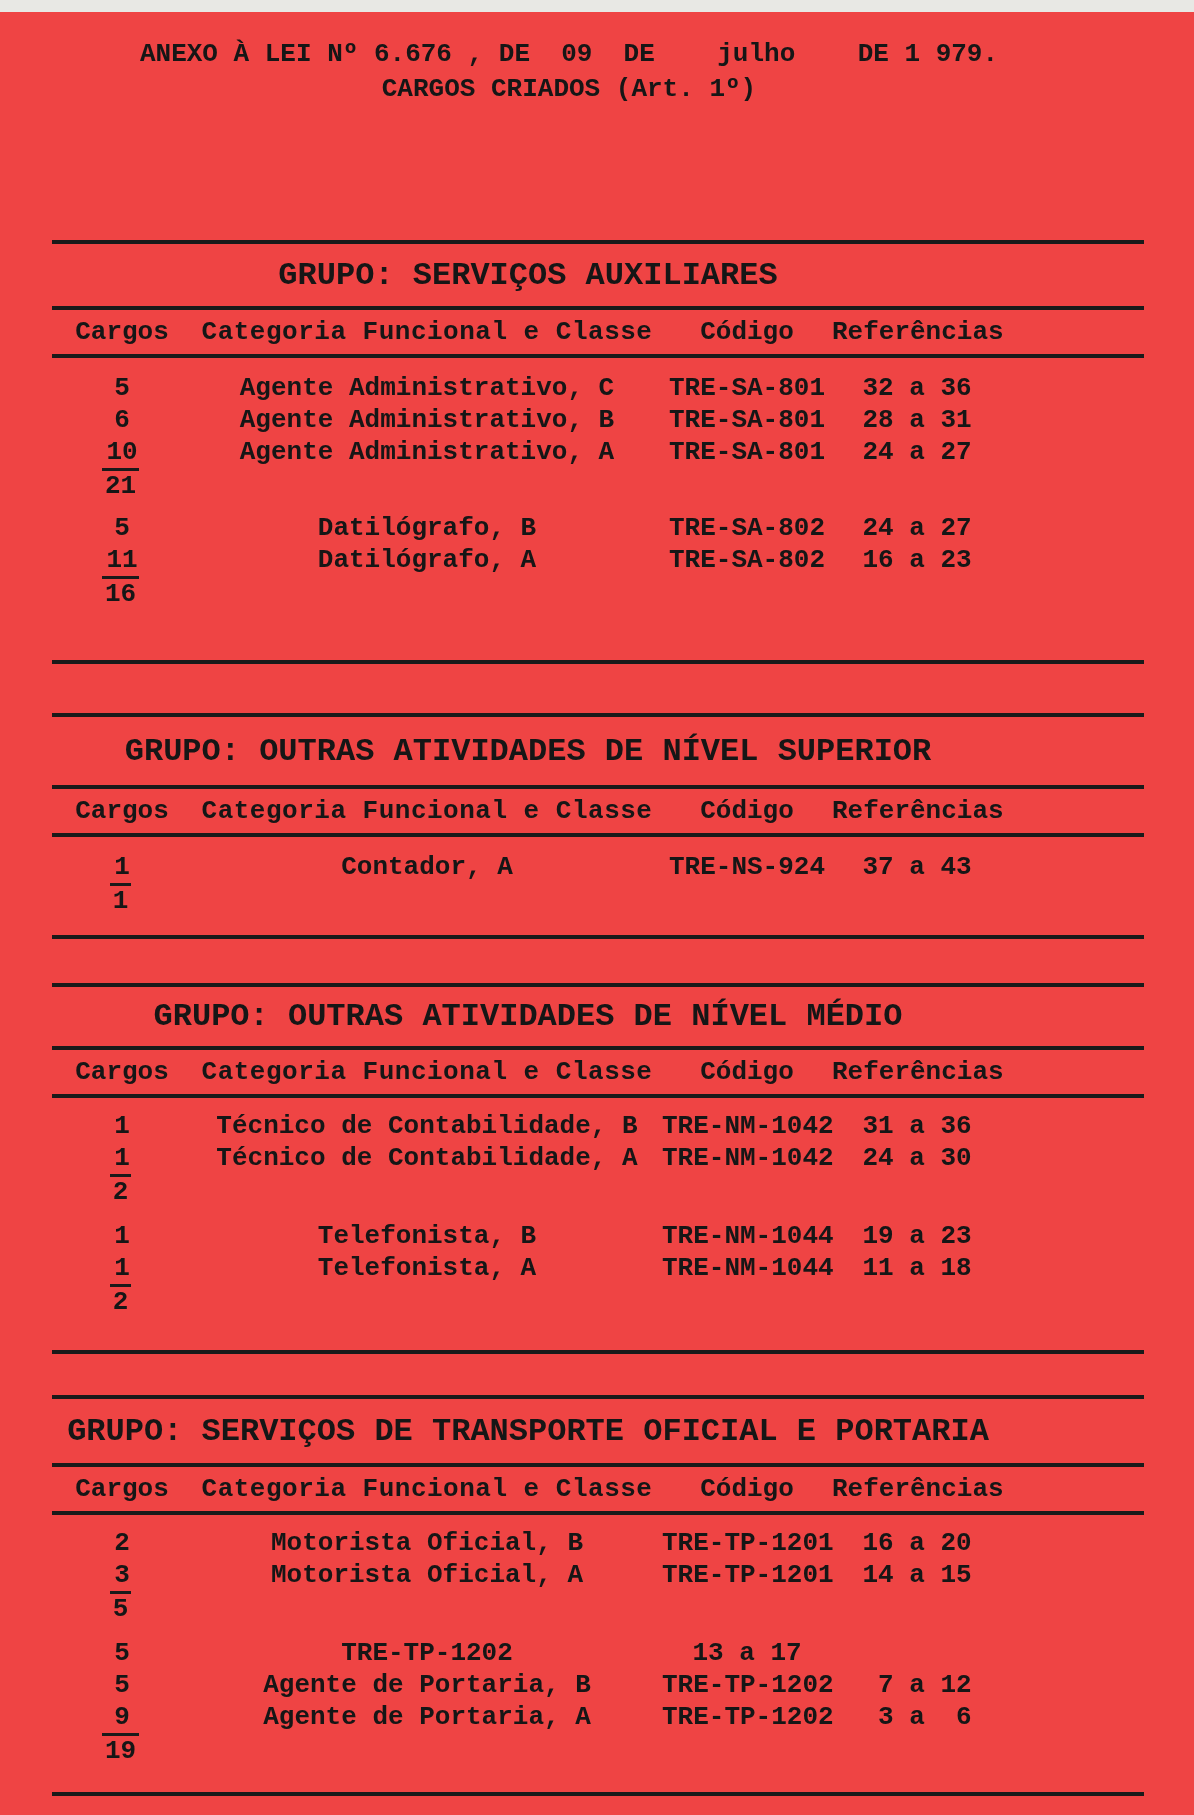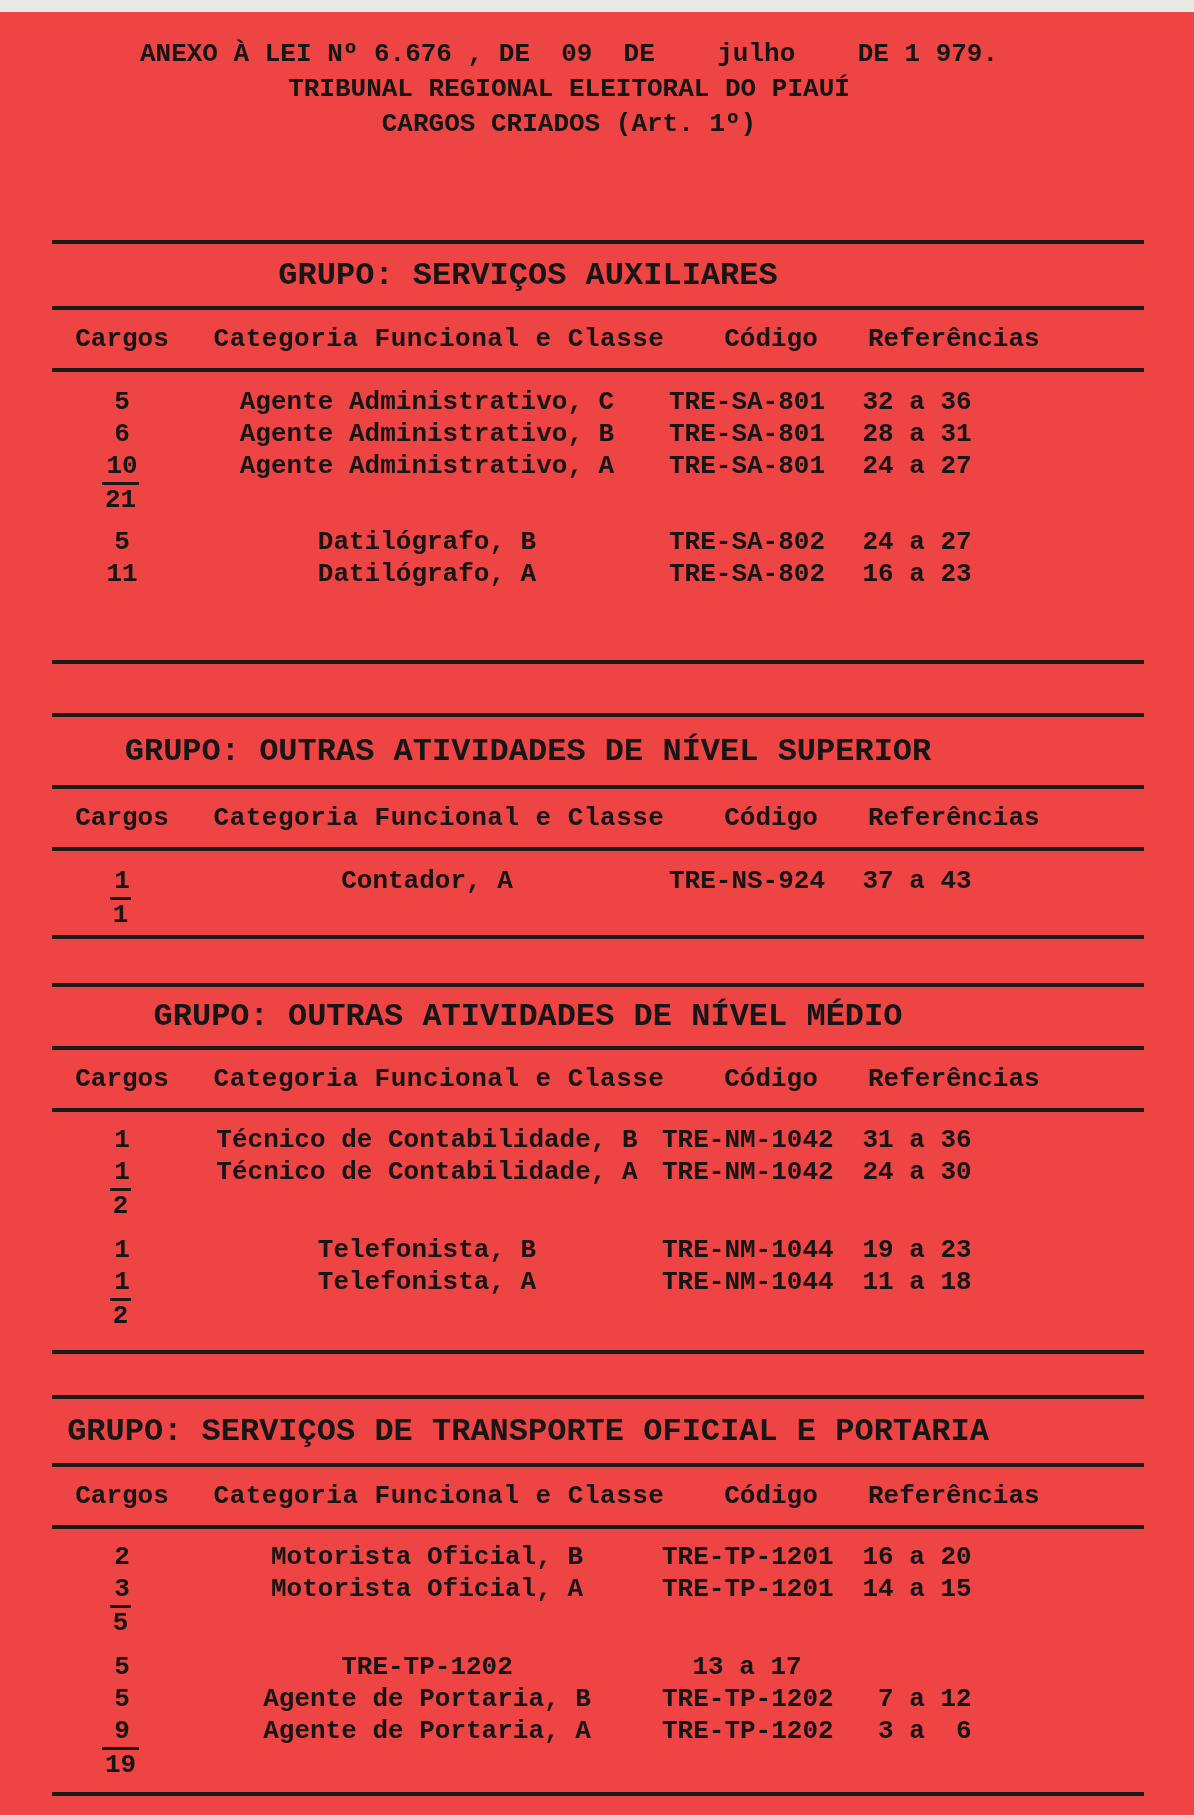--- a/index.html
+++ b/index.html
@@ -46,21 +46,21 @@
   .g2 .group-title{height:68px;}
   .g3 .group-title{height:59px;}
   .g4 .group-title{height:64px;}
 
   .cols-header,.row{
     display:grid;
     grid-template-columns:140px 470px 170px 170px 1fr;
     align-items:center;
     font-size:26px;
   }
-  .cols-header{height:58px;gap:12px;}
+  .cols-header{height:44px;}
   .cols-header .c2{letter-spacing:.5px;}
   .row{height:32px;}
   .c1,.c2,.c3,.c4{text-align:center;white-space:pre;}
 
   .spacer14{height:14px;}
   .spacer12{height:12px;}
 
   .subtotal .c1 span{
     display:inline-block;
     border-top:3px solid #1a1a1a;
@@ -68,21 +68,20 @@
     margin-left:-3px;
   }
 </style>
 </head>
 <body>
 
 <div class="page">
 
   <div class="doc-header">
     <div class="line line1">ANEXO À LEI Nº 6.676 , DE  09  DE    julho    DE 1 979.</div>
-    <div class="line line2">TRIBUNAL REGIONAL ELEITORAL DO PIAUÍ</div>
     <div class="line line3">CARGOS CRIADOS (Art. 1º)</div>
   </div>
 
   <div class="group g1">
     <div class="group-title">GRUPO: SERVIÇOS AUXILIARES</div>
     <div class="rule"></div>
     <div class="cols-header">
       <div class="c1">Cargos</div>
       <div class="c2">Categoria Funcional e Classe</div>
       <div class="c3">Código</div>
@@ -123,20 +122,26 @@
       <div class="c2">Datilógrafo, B</div>
       <div class="c3">TRE-SA-802</div>
       <div class="c4">24 a 27</div>
     </div>
     <div class="row">
       <div class="c1">11</div>
       <div class="c2">Datilógrafo, A</div>
       <div class="c3">TRE-SA-802</div>
       <div class="c4">16 a 23</div>
     </div>
+    <div class="row subtotal">
+      <div class="c1"><span>16</span></div>
+      <div class="c2"></div>
+        <div class="c3"></div>
+        <div class="c4"></div>
+    </div>
   </div>
 
   <div class="group g2">
     <div class="group-title">GRUPO: OUTRAS ATIVIDADES DE NÍVEL SUPERIOR</div>
     <div class="rule"></div>
     <div class="cols-header">
       <div class="c1">Cargos</div>
       <div class="c2">Categoria Funcional e Classe</div>
       <div class="c3">Código</div>
       <div class="c4">Referências</div>

